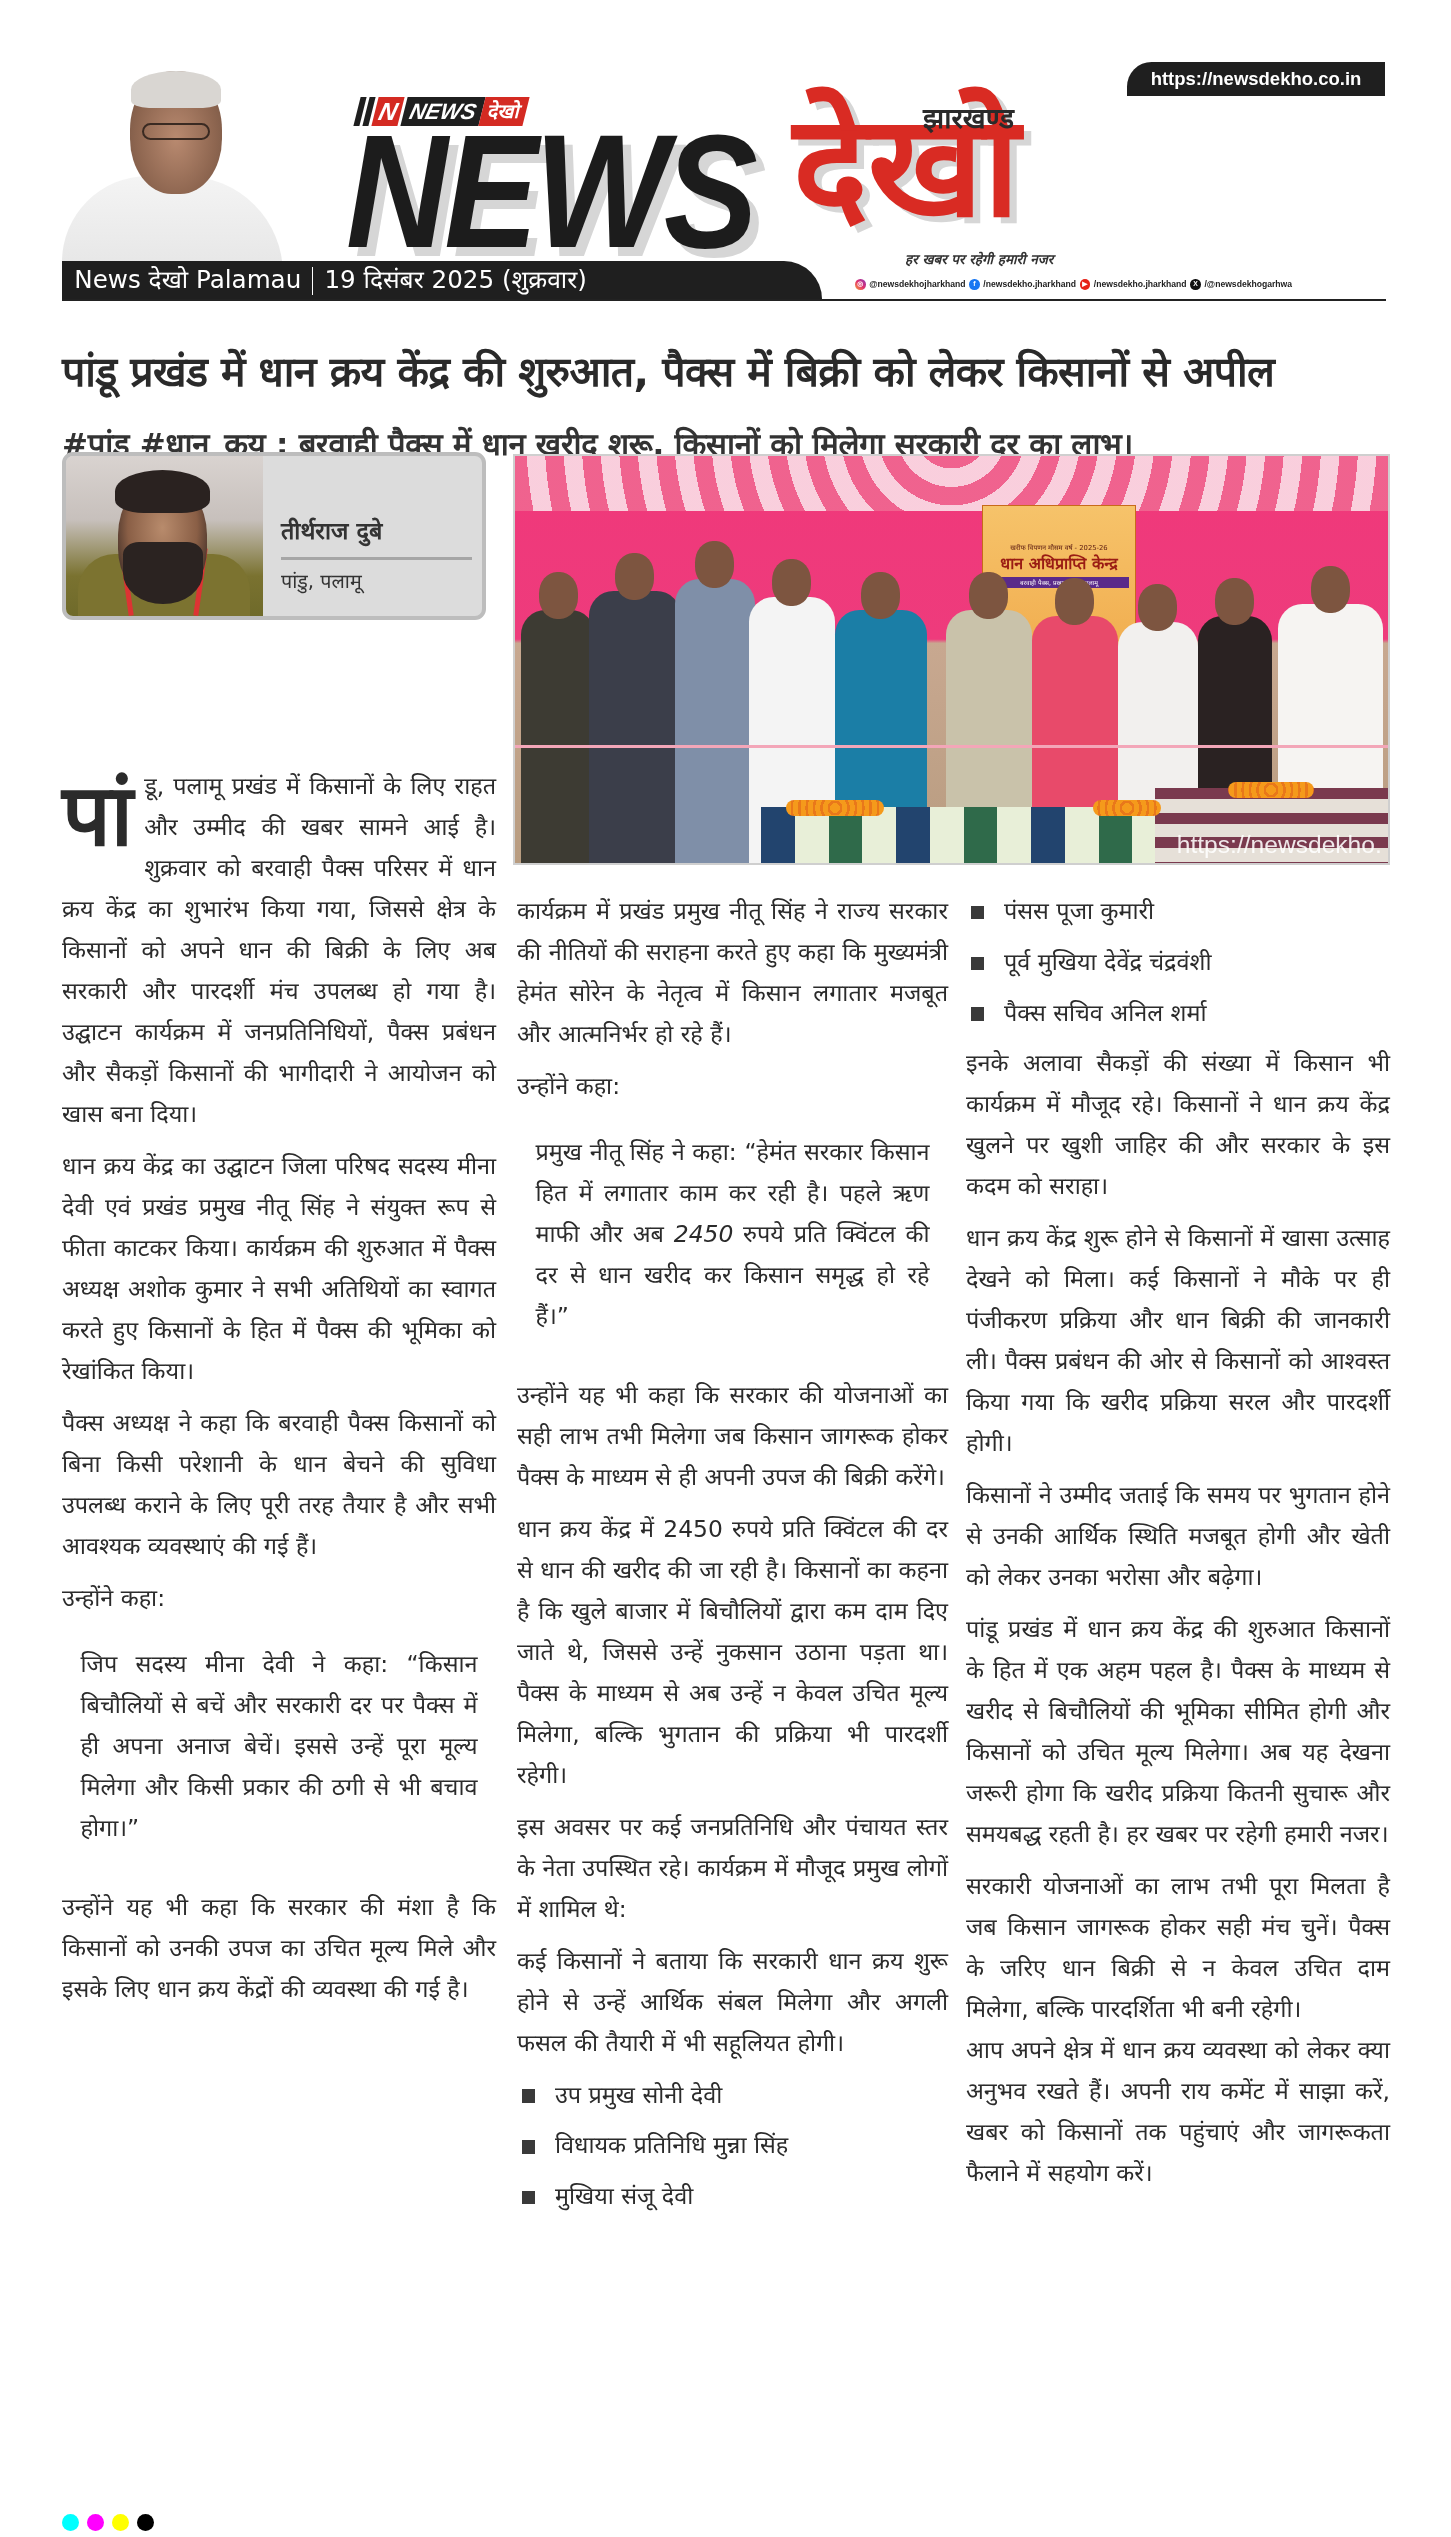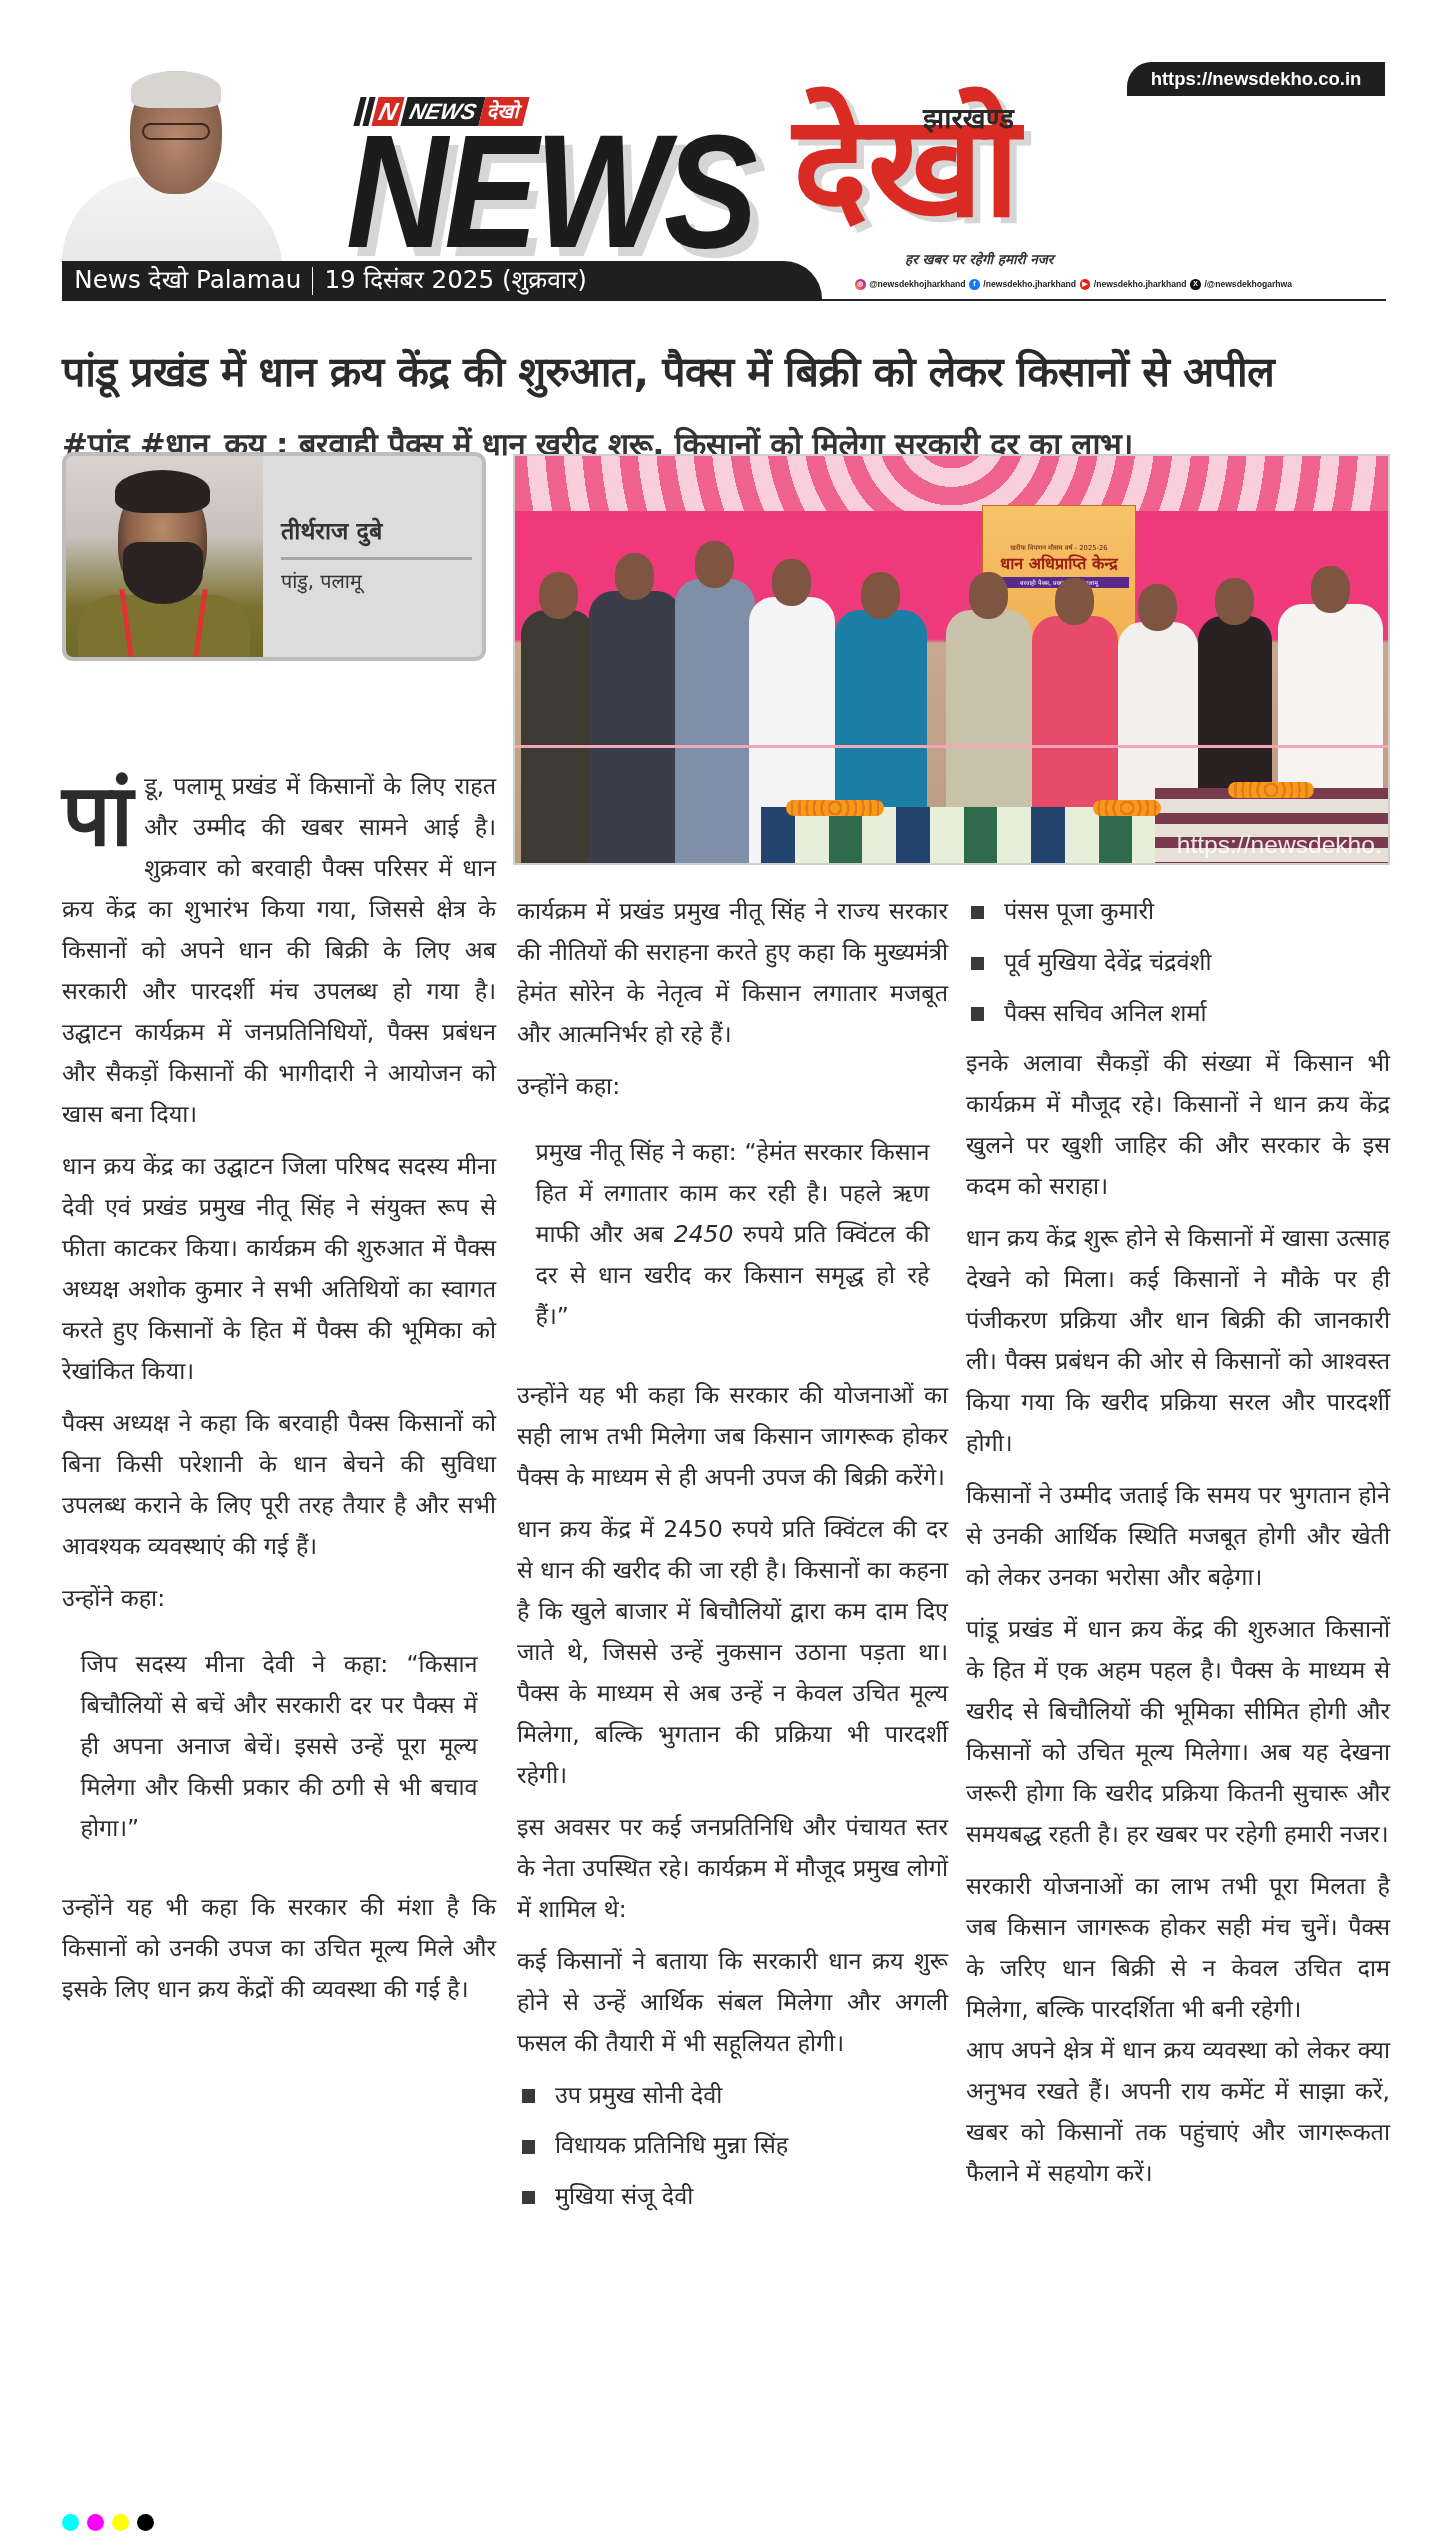--- a/index.html
+++ b/index.html
@@ -35,21 +35,21 @@
   .socials .fb { background:#1877f2; }
   .socials .yt { background:#e62117; }
   .socials .xx { background:#111; }
   .rule { position:absolute; left:62px; top:299px; width:1324px; height:1.8px; background:#222; }
 
   
   .headline { position:absolute; left:62px; top:311px; width:1341px; font-family:"DejaVu Sans", sans-serif; font-weight:bold; font-size:41px; line-height:68px; color:#2a2a2a; white-space:nowrap; letter-spacing:-0.6px; }
   .subhead { position:absolute; left:62px; top:394px; width:1341px; font-family:"DejaVu Sans", sans-serif; font-weight:bold; font-size:31px; line-height:49px; color:#333; white-space:nowrap; letter-spacing:-0.3px; }
 
   
-  .author-box { position:absolute; left:62px; top:452px; width:424px; height:209px; background:#dcdcdc; border:4.9px solid #bdbdbd; border-radius:11px; box-sizing:border-box; overflow:hidden;padding-left:32px; }
+  .author-box { position:absolute; left:62px; top:452px; width:424px; height:168px; background:#dcdcdc; border:4.9px solid #bdbdbd; border-radius:11px; box-sizing:border-box; overflow:hidden;padding-left:32px; }
   .author-photo { position:absolute; left:0; top:0; width:197px; height:100%; background:linear-gradient(180deg,#d9d3d0 0%,#c7c0bc 40%,#7a7230 75%,#6f6a2a 100%); }
   .author-photo .face { position:absolute; left:52px; top:24.6px; width:89px; height:117px; background:radial-gradient(ellipse at 50% 40%,#b88b6c 0%,#8a5f46 55%,#2d2220 90%); border-radius:46% 46% 42% 42%; }
   .author-photo .hair { position:absolute; left:49px; top:13.5px; width:95px; height:43px; background:#2a2220; border-radius:50% 50% 30% 30%; }
   .author-photo .beard { position:absolute; left:57px; top:86px; width:80px; height:62px; background:#2b2321; border-radius:20% 20% 50% 50%; }
   .author-photo .shirt { position:absolute; left:12.3px; bottom:0; width:172px; height:62px; background:#7c7330; border-radius:37px 37px 0 0; }
   .author-photo .lanyard { position:absolute; left:58px; bottom:0; width:4.9px; height:68px; background:#d33; transform:rotate(-8deg); }
   .author-photo .lanyard.r { left:132px; transform:rotate(8deg); }
   .author-name { position:absolute; left:215px; top:58px; font-family:"DejaVu Sans", sans-serif; font-weight:bold; font-size:23.4px; color:#333; }
   .author-rule { position:absolute; left:215px; top:101px; width:191px; height:2.5px; background:#a6a6a6; }
   .author-loc { position:absolute; left:215px; top:111px; font-family:"DejaVu Sans", sans-serif; font-size:19.7px; color:#333; }

